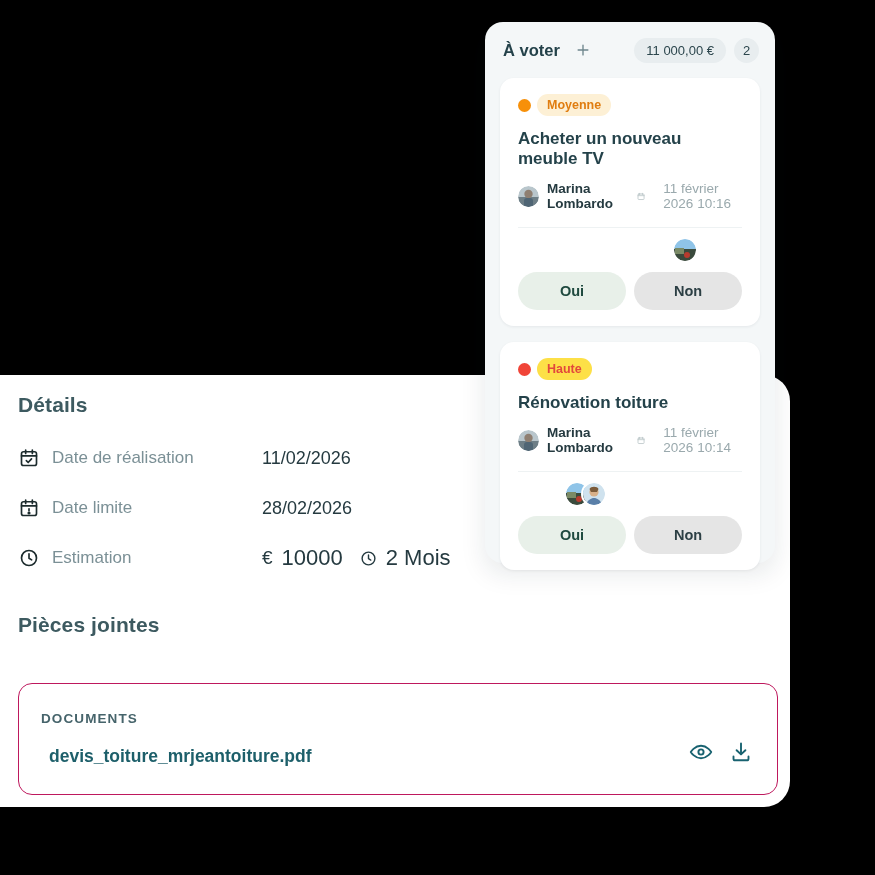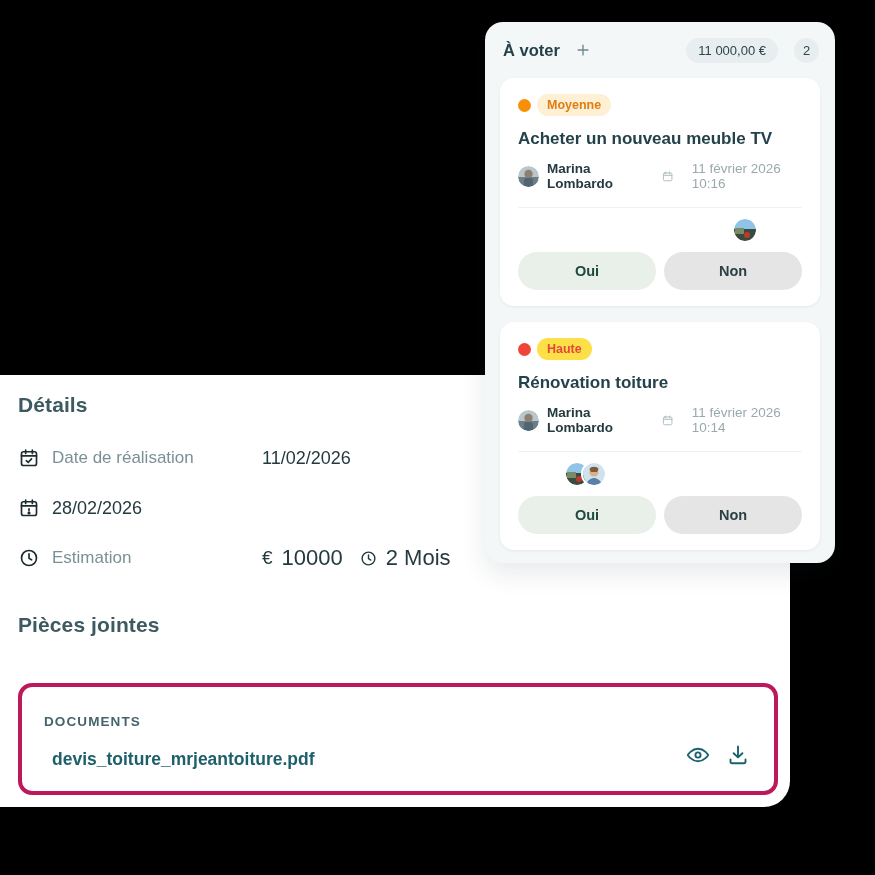--- a/index.html
+++ b/index.html
@@ -54,21 +54,21 @@
   .detail-value.big { font-size: 22px; display: flex; align-items: center; gap: 9px;}
   .euro-sym { font-size: 19px; }
   .dur-ico { display: inline-flex; margin-left: 8px; }
 
   #attach-title { margin-top: 30px; }
 
   .doc-card {
     position: absolute;
     left: 58px; top: 308px;
     width: 760px; height: 112px;
-    border: 4px solid #be185d;
+    border: 1px solid #be185d;
     border-radius: 14px;
     background: #ffffff;
   }
   .doc-label {
     position: absolute; left: 22px; top: 27px;
     font-size: 13.5px; font-weight: bold;
     letter-spacing: 1.1px;
     color: #46646b;
   }
   .doc-name {
@@ -80,39 +80,39 @@
   .doc-actions {
     position: absolute; right: 24px; top: 56px;
     display: flex; gap: 16px; align-items: center;
   }
   .doc-actions svg { color: #186270; }
 
   
   .col-panel {
     position: absolute;
     left: 485px; top: 22px;
-    width: 350px; height: 541px;
+    width: 290px; height: 541px;
     background: #f4f7f8;
     border-radius: 18px;
     z-index: 3;
     box-shadow: 0 10px 26px rgba(20,35,45,.10);
   }
   .col-header {
     display: flex; align-items: center;
     height: 56px; padding: 0 16px 0 18px;
   }
   .col-title {
     font-size: 16.5px; font-weight: bold; color: #24424a;
   }
   .col-plus {
     margin-left: 14px; color: #6e868d;
     display: flex; align-items: center;
   }
   .col-header-right {
-    margin-left: auto; display: flex; align-items: center; gap: 16px;
+    margin-left: auto; display: flex; align-items: center; gap: 8px;
   }
   .pill-sum {
     background: #e8edef; color: #2c464d;
     border-radius: 13px; padding: 5px 12px;
     font-size: 13px;
   }
   .pill-count {
     background: #e8edef; color: #2c464d;
     border-radius: 50%;
     width: 25px; height: 25px;
@@ -199,20 +199,21 @@
       <div class="detail-row">
         <span class="detail-ico">
           <svg width="20" height="20" viewBox="0 0 24 24" fill="none" stroke="currentColor" stroke-width="2" stroke-linecap="round" stroke-linejoin="round">
             <rect x="3" y="4.5" width="18" height="16.5" rx="2.5"></rect>
               <path d="M3 9.5h18"></path>
             <path d="M8 2.5v4M16 2.5v4"></path>
               <path d="M12 13v2.4"></path>
               <circle cx="12" cy="18" r=".9" fill="currentColor"></circle>
           </svg>
         </span>
+        <span class="detail-label">Date limite</span>
         <span class="detail-value">28/02/2026</span>
       </div>
 
       <div class="detail-row">
         <span class="detail-ico">
           <svg width="20" height="20" viewBox="0 0 24 24" fill="none" stroke="currentColor" stroke-width="2" stroke-linecap="round" stroke-linejoin="round">
             <circle cx="12" cy="12" r="9"></circle>
               <path d="M12 7v5.3l3.2 2"></path>
           </svg>
         </span>

